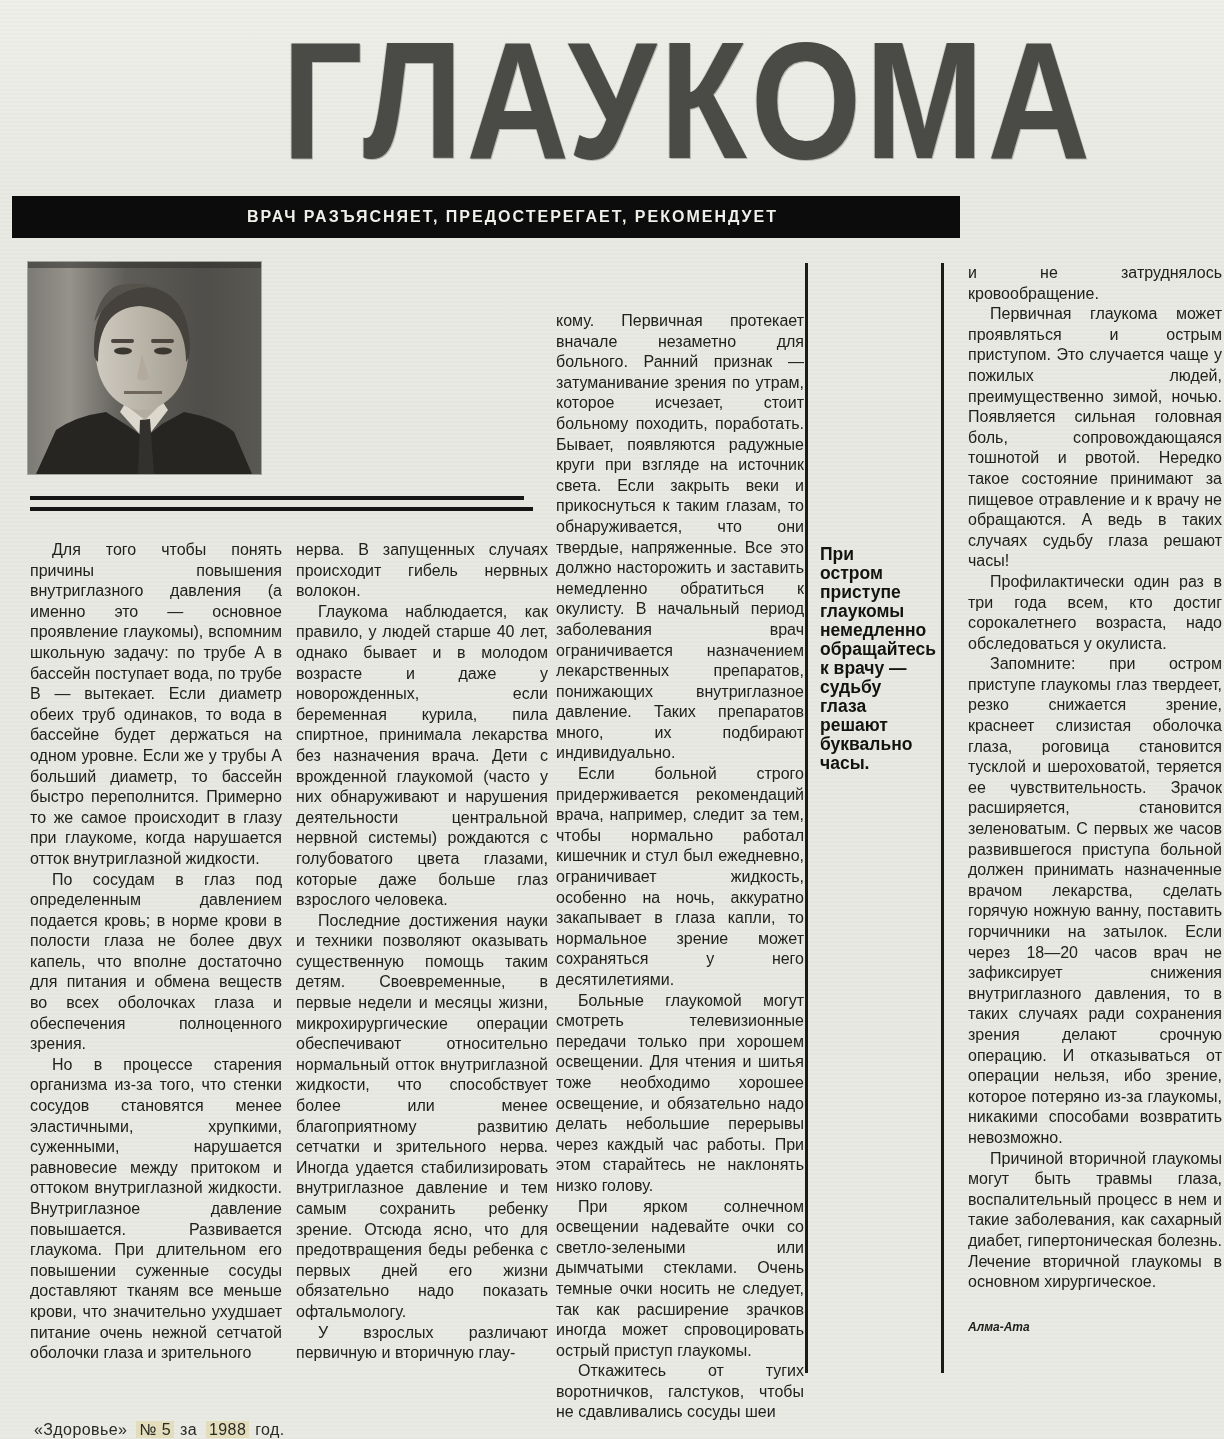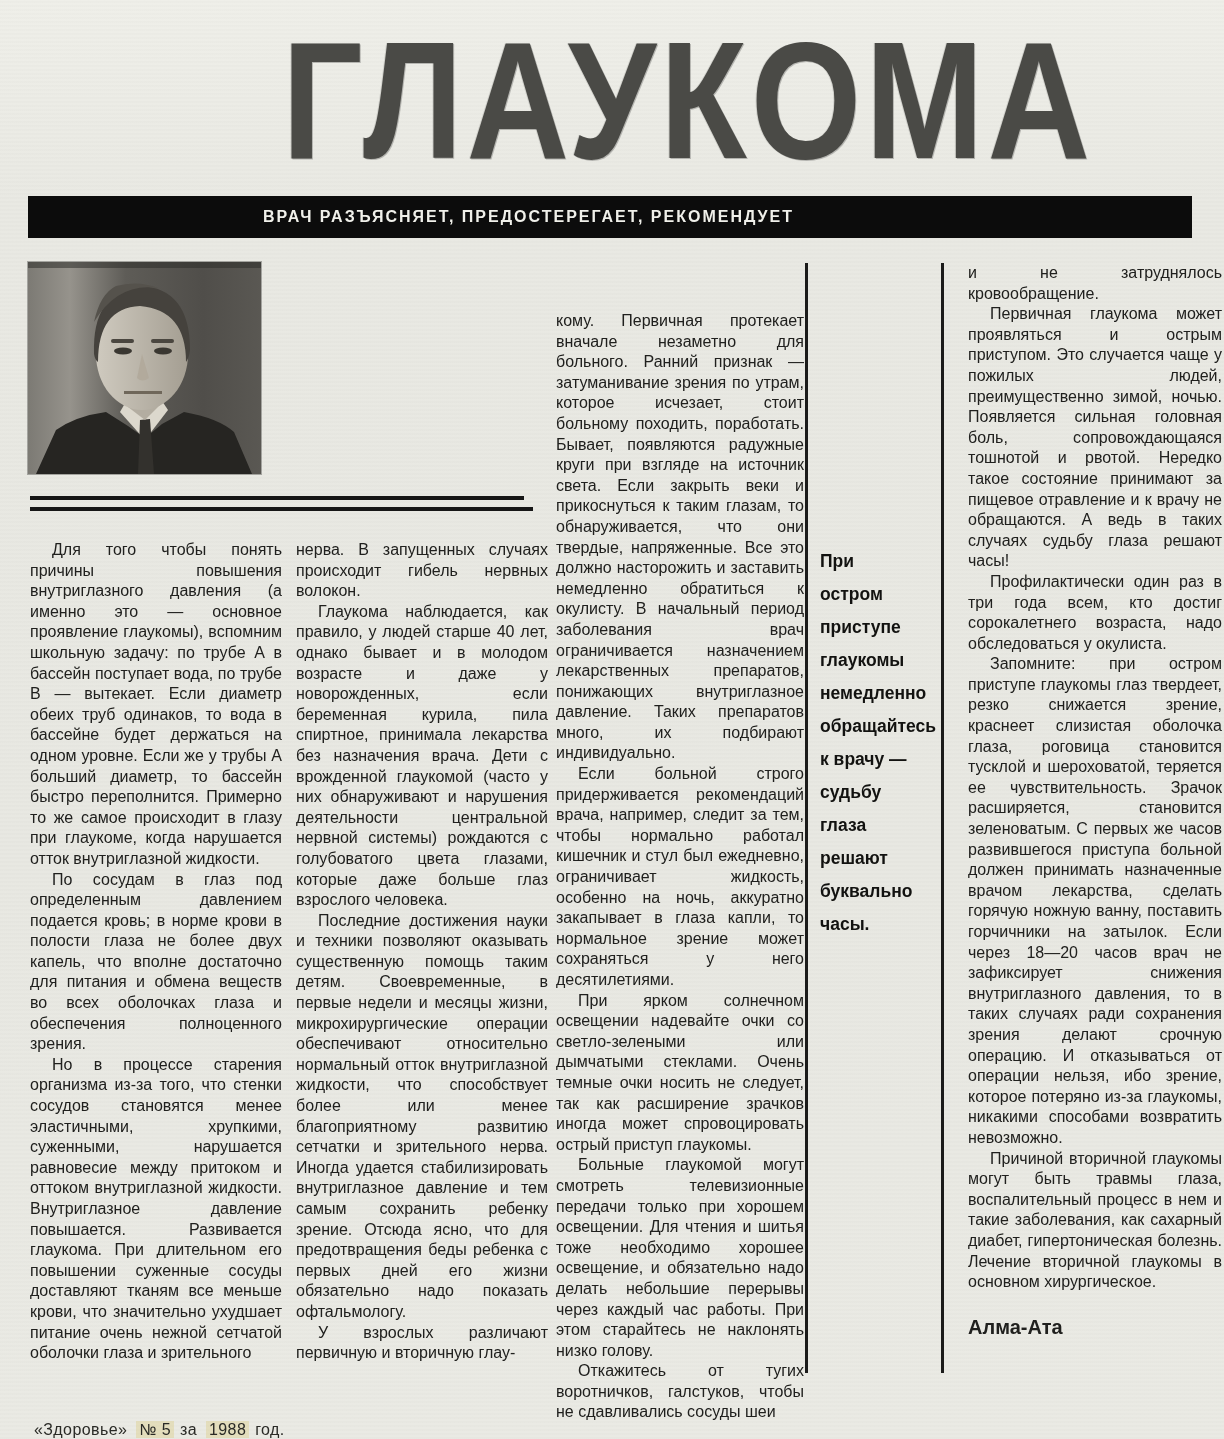--- a/index.html
+++ b/index.html
@@ -17,21 +17,21 @@
   
   .title{
     position:absolute;left:282px;top:16px;margin:0;
     font-size:142px;font-weight:bold;letter-spacing:4px;line-height:1;
     color:#4a4a46;
     transform:scaleY(1.18);transform-origin:0 0;
     text-shadow:1px 1px 0 rgba(20,20,20,0.25), -1px 0 0 rgba(20,20,20,0.12);
     white-space:nowrap;
   }
   .kicker-bar{
-    position:absolute;left:28px;top:196px;width:1164px;height:42px;
+    position:absolute;left:12px;top:196px;width:948px;height:42px;
     background:#0c0c0c;
   }
   .kicker-bar span{
     position:absolute;left:235px;top:0;line-height:42px;
     color:#f0f0ea;font-size:16px;font-weight:bold;letter-spacing:2px;
     white-space:nowrap;
   }
   
   .photo{
     position:absolute;left:28px;top:262px;width:233px;height:212px;
@@ -47,25 +47,25 @@
   .vrule-left{left:805px;}
   .vrule-right{left:941px;}
   
   .col{position:absolute;text-align:justify;font-size:16px;line-height:20.6px;color:#20201e;}
   .col p{margin:0;}
   .col p.ind{text-indent:22px;}
   .col1{left:30px;top:540px;width:252px;}
   .col2{left:296px;top:540px;width:252px;}
   .col3{left:556px;top:263px;width:248px;margin-top:48px;}
   .col4{left:968px;top:263px;width:254px;}
-  .signature{margin-top:24px !important;font-weight:bold;font-size:20px;}
+  .signature{margin-top:24px !important;font-weight:bold;font-style:italic;font-size:12px;}
   
   .callout{
     position:absolute;left:820px;top:545px;width:114px;
-    font-weight:bold;font-size:17.5px;line-height:33px;color:#121210;
+    font-weight:bold;font-size:17.5px;line-height:19px;color:#121210;
     white-space:pre-line;text-align:left;
   }
   
   .footer{position:absolute;left:34px;top:1421px;font-size:16px;color:#2a2a26;letter-spacing:0.4px;}
   .footer span{margin-right:9px;}
   .footer .hl{background:rgba(216,196,98,0.30);padding:0 3px;margin-right:6px;}
 </style>
 </head>
 <body>
 
@@ -127,22 +127,22 @@
   <div class="col col2">
     <p>нерва. В запущенных случаях происходит гибель нервных волокон.</p>
     <p class="ind">Глаукома наблюдается, как правило, у людей старше 40 лет, однако бывает и в молодом возрасте и даже у новорожденных, если беременная курила, пила спиртное, принимала лекарства без назначения врача. Дети с врожденной глаукомой (часто у них обнаруживают и нарушения деятельности центральной нервной системы) рождаются с голубоватого цвета глазами, которые даже больше глаз взрослого человека.</p>
     <p class="ind">Последние достижения науки и техники позволяют оказывать существенную помощь таким детям. Своевременные, в первые недели и месяцы жизни, микрохирургические операции обеспечивают относительно нормальный отток внутриглазной жидкости, что способствует более или менее благоприятному развитию сетчатки и зрительного нерва. Иногда удается стабилизировать внутриглазное давление и тем самым сохранить ребенку зрение. Отсюда ясно, что для предотвращения беды ребенка с первых дней его жизни обязательно надо показать офтальмологу.</p>
     <p class="ind">У взрослых различают первичную и вторичную глау-</p>
   </div>
 
   <div class="col col3">
     <p>кому. Первичная протекает вначале незаметно для больного. Ранний признак — затуманивание зрения по утрам, которое исчезает, стоит больному походить, поработать. Бывает, появляются радужные круги при взгляде на источник света. Если закрыть веки и прикоснуться к таким глазам, то обнаруживается, что они твердые, напряженные. Все это должно насторожить и заставить немедленно обратиться к окулисту. В начальный период заболевания врач ограничивается назначением лекарственных препаратов, понижающих внутриглазное давление. Таких препаратов много, их подбирают индивидуально.</p>
     <p class="ind">Если больной строго придерживается рекомендаций врача, например, следит за тем, чтобы нормально работал кишечник и стул был ежедневно, ограничивает жидкость, особенно на ночь, аккуратно закапывает в глаза капли, то нормальное зрение может сохраняться у него десятилетиями.</p>
+    <p class="ind">Больные глаукомой могут смотреть телевизионные передачи только при хорошем освещении. Для чтения и шитья тоже необходимо хорошее освещение, и обязательно надо делать небольшие перерывы через каждый час работы. При этом старайтесь не наклонять низко голову.</p>
     <p class="ind">При ярком солнечном освещении надевайте очки со светло-зелеными или дымчатыми стеклами. Очень темные очки носить не следует, так как расширение зрачков иногда может спровоцировать острый приступ глаукомы.</p>
-    <p class="ind">Больные глаукомой могут смотреть телевизионные передачи только при хорошем освещении. Для чтения и шитья тоже необходимо хорошее освещение, и обязательно надо делать небольшие перерывы через каждый час работы. При этом старайтесь не наклонять низко голову.</p>
     <p class="ind">Откажитесь от тугих воротничков, галстуков, чтобы не сдавливались сосуды шеи</p>
   </div>
 
   <aside class="callout">При
 остром
 приступе
 глаукомы
 немедленно
 обращайтесь
 к врачу —

